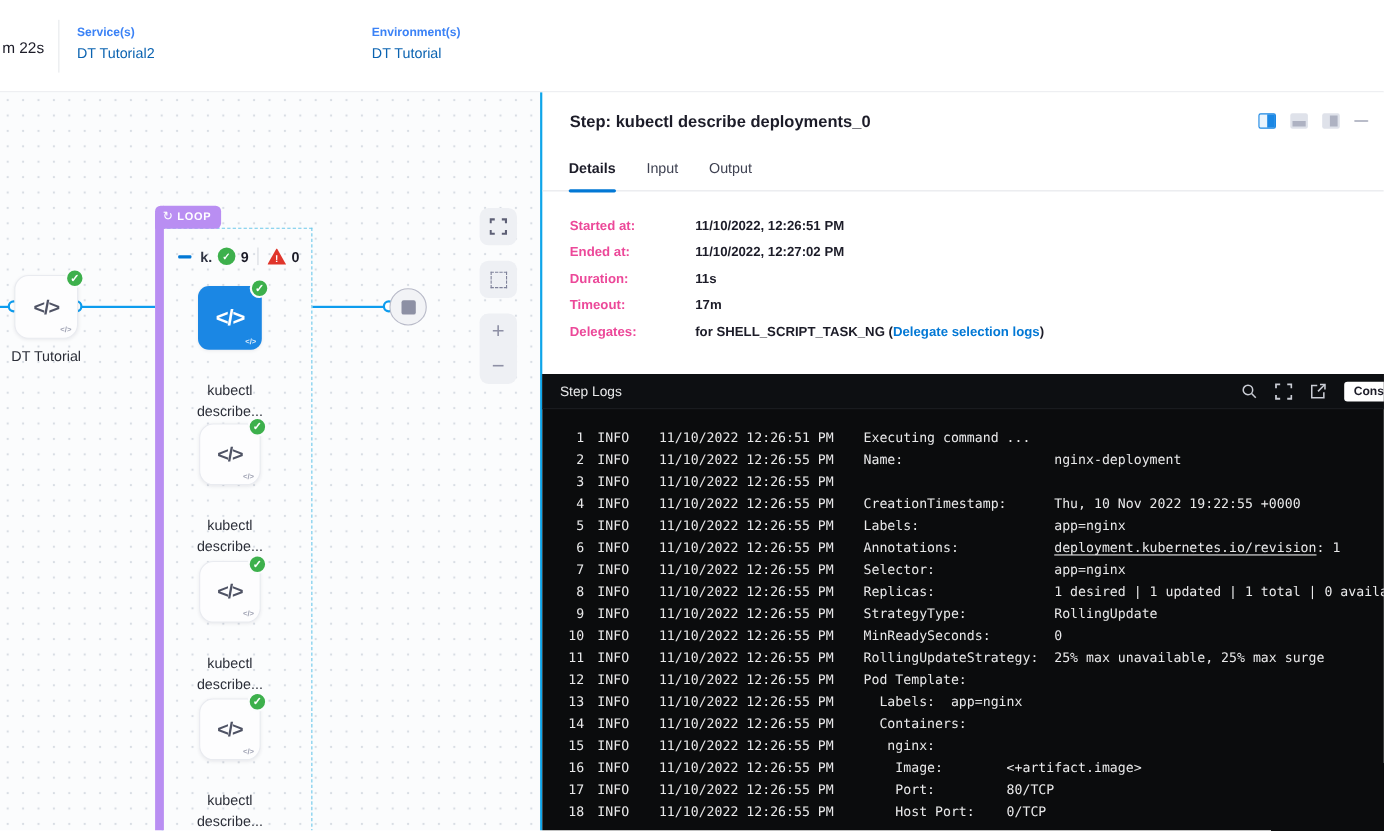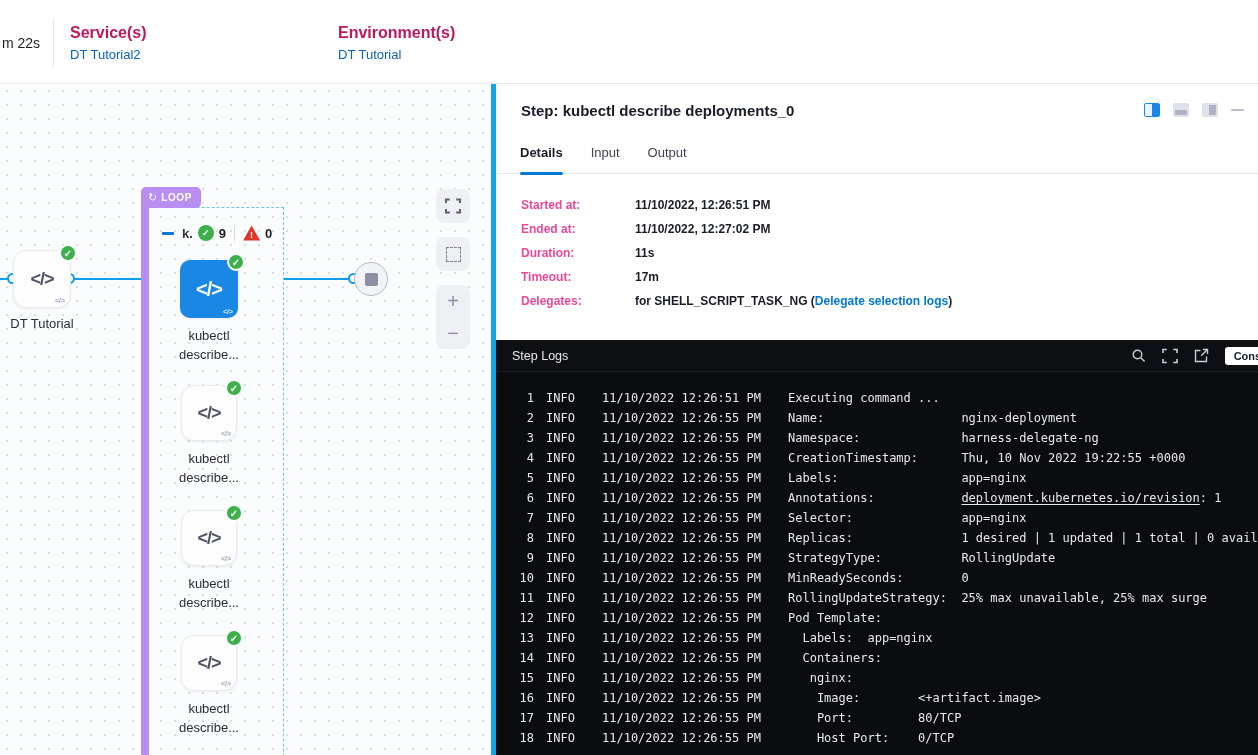--- a/index.html
+++ b/index.html
@@ -6,21 +6,21 @@
   html,body { width:1258px; height:755px; overflow:hidden; background:#fff;
               font-family:"Liberation Sans", sans-serif; }
   #stage { position:relative; width:1258px; height:755px; overflow:hidden; }
 
   
   #topbar { position:absolute; left:0; top:0; width:1258px; height:84px; background:#fff;
             border-bottom:1px solid #e7e9ed; }
   #topbar .duration { position:absolute; left:2px; top:35px; font-size:14px; color:#1c1c28; }
   #topbar .vdivider { position:absolute; left:53px; top:18px; width:1px; height:48px; background:#e6e8ec; }
   .meta-block { position:absolute; top:24px; }
-  .meta-label { font-size:16px; font-weight:700; color:#be185d; }
+  .meta-label { font-size:11px; font-weight:700; color:#3b82f6; }
   .meta-link  { font-size:13px; color:#0b63b1; margin-top:5px; cursor:pointer; }
 
   
   #canvas { position:absolute; left:0; top:84px; width:491px; height:671px; background:#fbfcfd;
             background-image:radial-gradient(#d8dde4 1px, transparent 1.4px);
             background-size:14px 14px; overflow:hidden; }
   .edge { position:absolute; height:2px; background:#0d9cee; }
   .port { position:absolute; width:11px; height:11px; border-radius:50%; background:#fff;
           border:2px solid #0d9cee; }
   .node-card { position:relative; width:56px; height:56px; border-radius:13px; background:#fdfdfe;
@@ -28,21 +28,21 @@
                display:flex; align-items:center; justify-content:center; margin:0 auto; }
   .node-card .code-glyph { font-size:18px; font-weight:700; color:#4f5365; letter-spacing:-1px; }
   .node-card.selected { width:58px; height:58px; background:#1b87e4; border:none; border-radius:10px; }
   .node-card.selected .code-glyph { color:#fff; font-size:20px; }
   .mini-code { position:absolute; right:5px; bottom:3px; font-size:7px; font-weight:700; color:#9ea1b2; }
   .node-card.selected .mini-code { color:rgba(255,255,255,.85); }
   .check-badge { position:absolute; right:-7px; top:-7px; width:18px; height:18px; border-radius:50%;
                  background:#3db04c; border:2px solid #fbfcfd; color:#fff; font-size:10px; font-weight:700;
                  display:flex; align-items:center; justify-content:center; z-index:3; }
   .node-block { position:absolute; left:150px; width:118px; text-align:center; }
-  .node-label { margin-top:8px; font-size:13px; line-height:19px; color:#2b2e38; white-space:pre-line; }
+  .node-label { margin-top:27px; font-size:13px; line-height:19px; color:#2b2e38; white-space:pre-line; }
 
   #start-node { position:absolute; left:13px; top:166px; width:58px; height:58px; }
   #start-node .node-card { width:58px; height:58px; }
   #start-label { position:absolute; left:-20px; top:232px; width:124px; text-align:center;
                  font-size:13px; color:#2b2e38; }
 
   
   #loop-bar { position:absolute; left:141px; top:103px; width:8px; height:652px;
               background:#b98ef2; border-radius:8px 0 0 0; }
   #loop-badge { position:absolute; left:141px; top:103px; height:21px; padding:0 9px 0 7px;
@@ -71,21 +71,21 @@
   .canvas-btn { position:absolute; left:436px; width:34px; height:34px; border-radius:8px; background:#eef0f4;
                 display:flex; align-items:center; justify-content:center; cursor:pointer; }
   #zoom-panel { position:absolute; left:436px; top:201px; width:34px; height:64px; border-radius:8px;
                 background:#eef0f4; display:flex; flex-direction:column; align-items:center;
                 justify-content:space-around; cursor:pointer; }
   .zoom-glyph { font-size:20px; color:#8e90a5; line-height:18px; font-weight:400; }
   .marquee-sq { width:15px; height:15px; border:1.5px dashed #7f829a; }
 
   
   #panel { position:absolute; left:491px; top:84px; width:767px; height:671px; background:#fff;
-           border-left:5px solid #0ea5e9; }
+           border-left:2px solid #0ea5e9; }
   #panel-header { padding:18px 24px 0 25px; position:relative; }
   #panel-title { font-size:15px; font-weight:700; color:#1c1c28; }
   #layout-controls { position:absolute; right:14px; top:19px; display:flex; align-items:center; gap:13px; }
   .lay-icon { width:16px; height:14px; border-radius:2px; position:relative; cursor:pointer; }
   .lay-split { border:1.5px solid #1b87e4; background:#eaf4fd; }
   .lay-split .fill { position:absolute; right:0; top:0; bottom:0; width:50%; background:#1b87e4; }
   .lay-bottom { background:#dfe2ea; }
   .lay-bottom .fill { position:absolute; left:2px; right:2px; bottom:2px; height:5px; background:#aeb2c2; }
   .lay-right { background:#dfe2ea; }
   .lay-right .fill { position:absolute; right:2px; top:2px; bottom:2px; width:7px; background:#aeb2c2; }
@@ -299,21 +299,21 @@
             <path d="M12.5 8.5V13.5H1.5V2.5H6.5"></path>
               <path d="M9 1.5h4.5V6"></path>
               <path d="M13.2 1.8L7.2 7.8"></path>
           </svg>
           <button id="console-view-btn">Console View</button>
         </div>
       </div>
       <div id="log-lines">
           <div class="log-line"><span class="ln">1</span><span class="lv">INFO</span><span class="lt">11/10/2022 12:26:51 PM</span><span class="lm">Executing command ...</span></div>
           <div class="log-line"><span class="ln">2</span><span class="lv">INFO</span><span class="lt">11/10/2022 12:26:55 PM</span><span class="lm">Name:                   nginx-deployment</span></div>
-          <div class="log-line"><span class="ln">3</span><span class="lv">INFO</span><span class="lt">11/10/2022 12:26:55 PM</span><span class="lm">Namespace:              harness-delegate-ng</span></div>
+          <div class="log-line"><span class="ln">3</span><span class="lv">INFO</span><span class="lt">11/10/2022 12:26:55 PM</span></div>
           <div class="log-line"><span class="ln">4</span><span class="lv">INFO</span><span class="lt">11/10/2022 12:26:55 PM</span><span class="lm">CreationTimestamp:      Thu, 10 Nov 2022 19:22:55 +0000</span></div>
           <div class="log-line"><span class="ln">5</span><span class="lv">INFO</span><span class="lt">11/10/2022 12:26:55 PM</span><span class="lm">Labels:                 app=nginx</span></div>
           <div class="log-line"><span class="ln">6</span><span class="lv">INFO</span><span class="lt">11/10/2022 12:26:55 PM</span><span class="lm">Annotations:            <u>deployment.kubernetes.io/revision</u>: 1</span></div>
           <div class="log-line"><span class="ln">7</span><span class="lv">INFO</span><span class="lt">11/10/2022 12:26:55 PM</span><span class="lm">Selector:               app=nginx</span></div>
           <div class="log-line"><span class="ln">8</span><span class="lv">INFO</span><span class="lt">11/10/2022 12:26:55 PM</span><span class="lm">Replicas:               1 desired | 1 updated | 1 total | 0 available</span></div>
           <div class="log-line"><span class="ln">9</span><span class="lv">INFO</span><span class="lt">11/10/2022 12:26:55 PM</span><span class="lm">StrategyType:           RollingUpdate</span></div>
           <div class="log-line"><span class="ln">10</span><span class="lv">INFO</span><span class="lt">11/10/2022 12:26:55 PM</span><span class="lm">MinReadySeconds:        0</span></div>
           <div class="log-line"><span class="ln">11</span><span class="lv">INFO</span><span class="lt">11/10/2022 12:26:55 PM</span><span class="lm">RollingUpdateStrategy:  25% max unavailable, 25% max surge</span></div>
           <div class="log-line"><span class="ln">12</span><span class="lv">INFO</span><span class="lt">11/10/2022 12:26:55 PM</span><span class="lm">Pod Template:</span></div>
           <div class="log-line"><span class="ln">13</span><span class="lv">INFO</span><span class="lt">11/10/2022 12:26:55 PM</span><span class="lm">  Labels:  app=nginx</span></div>

